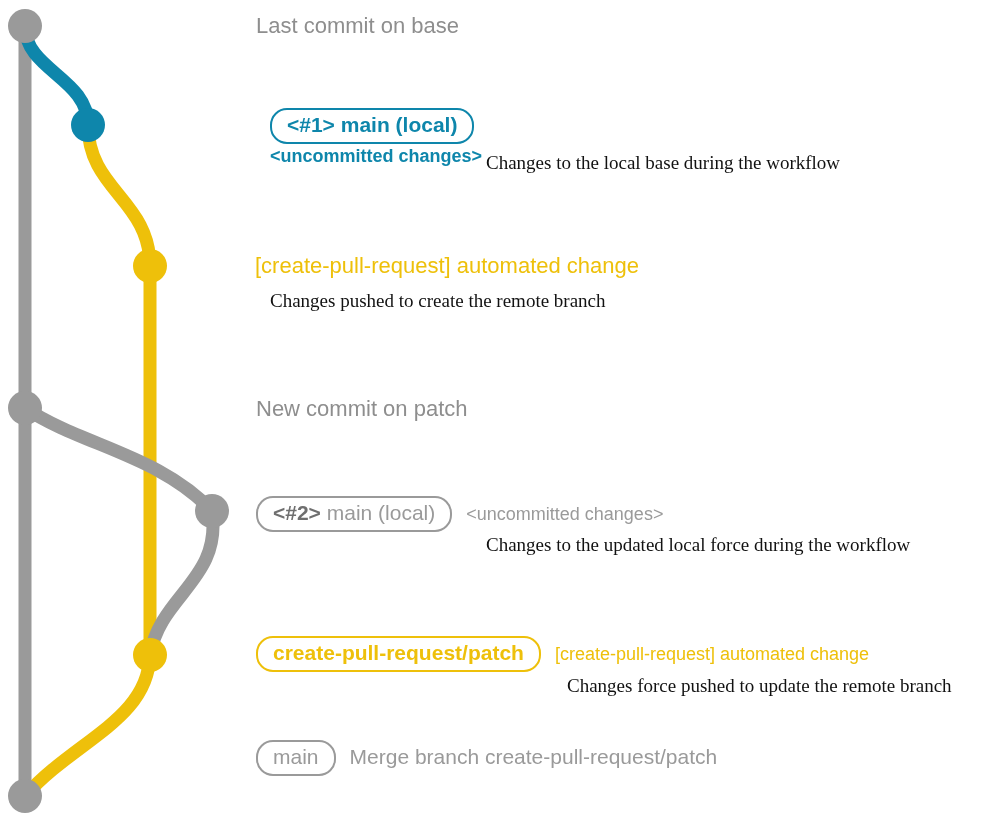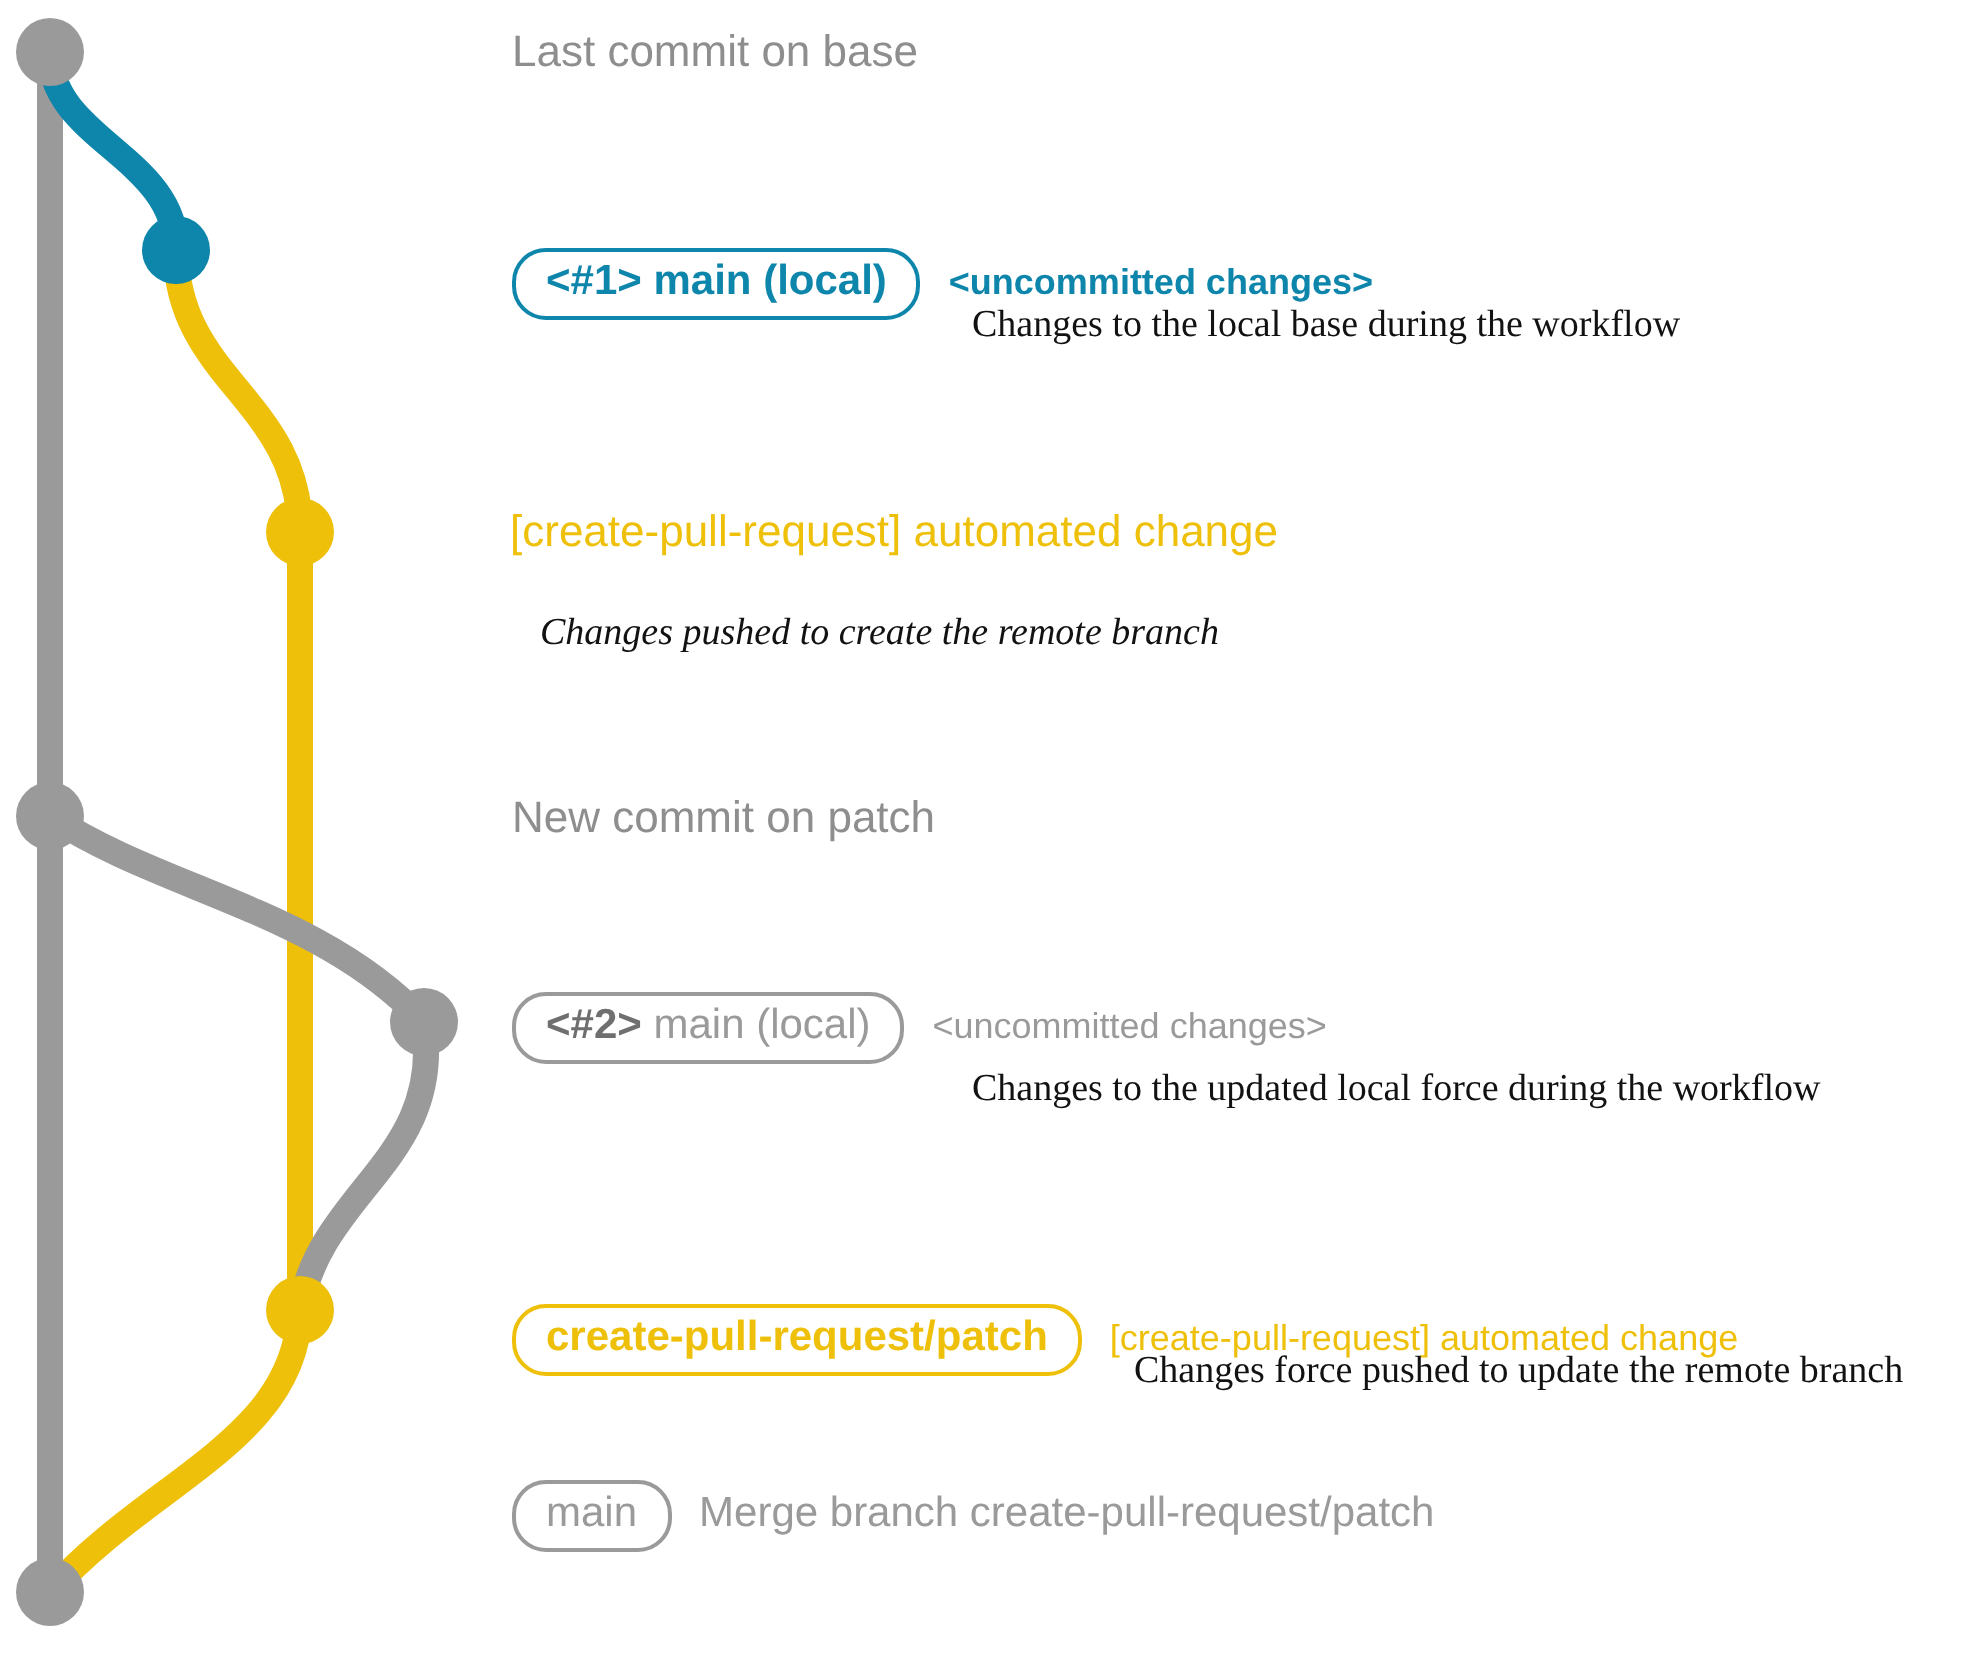--- a/index.html
+++ b/index.html
@@ -126,46 +126,46 @@
   <circle cx="150" cy="655" r="17" fill="#eec00a"></circle>
   <circle cx="25" cy="796" r="17" fill="#9a9a9a"></circle>
 </svg>
 
 <div class="labels-layer">
 
   <div class="row" style="left:256px; top:13px;">
     <span class="commit-head gray">Last commit on base</span>
   </div>
 
-  <div class="row" style="left:256px; top:124px;">
+  <div class="row" style="left:256px; top:108px;flex-direction:column;">
     <span class="ref-badge blue">
       <span class="sharp">&lt;#1&gt;</span><span> main (local)</span>
     </span>
     <span class="badge-msg blue">&lt;uncommitted changes&gt;</span>
   </div>
   <div class="desc" style="left:486px; top:152px;">Changes to the local base during the workflow</div>
 
   <div class="row" style="left:255px; top:253px;">
     <span class="commit-head gold">[create-pull-request] automated change</span>
   </div>
-  <div class="desc" style="left:270px; top:306px;font-style:italic;">Changes pushed to create the remote branch</div>
+  <div class="desc" style="left:270px; top:290px;">Changes pushed to create the remote branch</div>
 
   <div class="row" style="left:256px; top:396px;">
     <span class="commit-head gray">New commit on patch</span>
   </div>
 
   <div class="row" style="left:256px; top:496px;justify-content:center;">
     <span class="ref-badge gray">
       <span class="sharp">&lt;#2&gt;</span><span> main (local)</span>
     </span>
     <span class="badge-msg gray">&lt;uncommitted changes&gt;</span>
   </div>
   <div class="desc" style="left:486px; top:534px;">Changes to the updated local force during the workflow</div>
 
-  <div class="row" style="left:256px; top:652px;text-align:center;">
+  <div class="row" style="left:256px; top:636px;text-align:center;">
     <span class="ref-badge gold">
       <span>create-pull-request/patch</span>
     </span>
     <span class="badge-msg gold">[create-pull-request] automated change</span>
   </div>
   <div class="desc" style="left:567px; top:675px;">Changes force pushed to update the remote branch</div>
 
   <div class="row" style="left:256px; top:740px;">
     <span class="ref-badge gray">
       <span>main</span>

